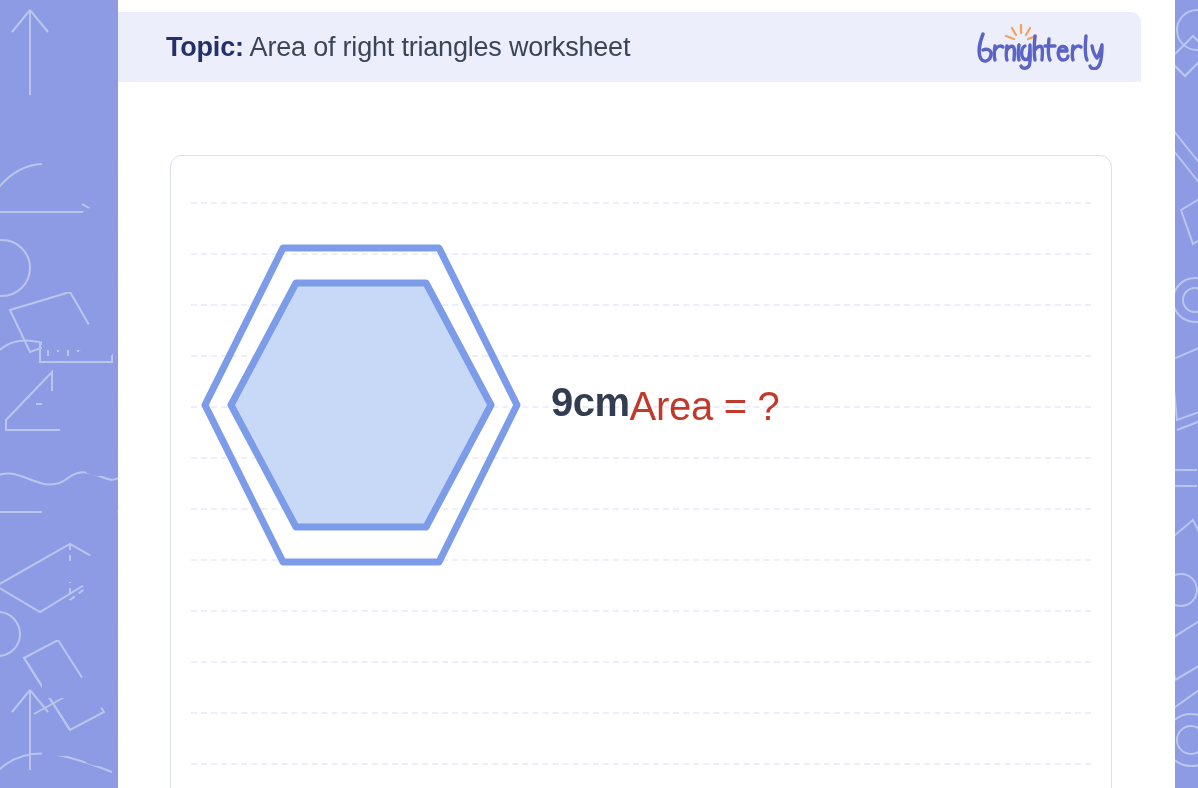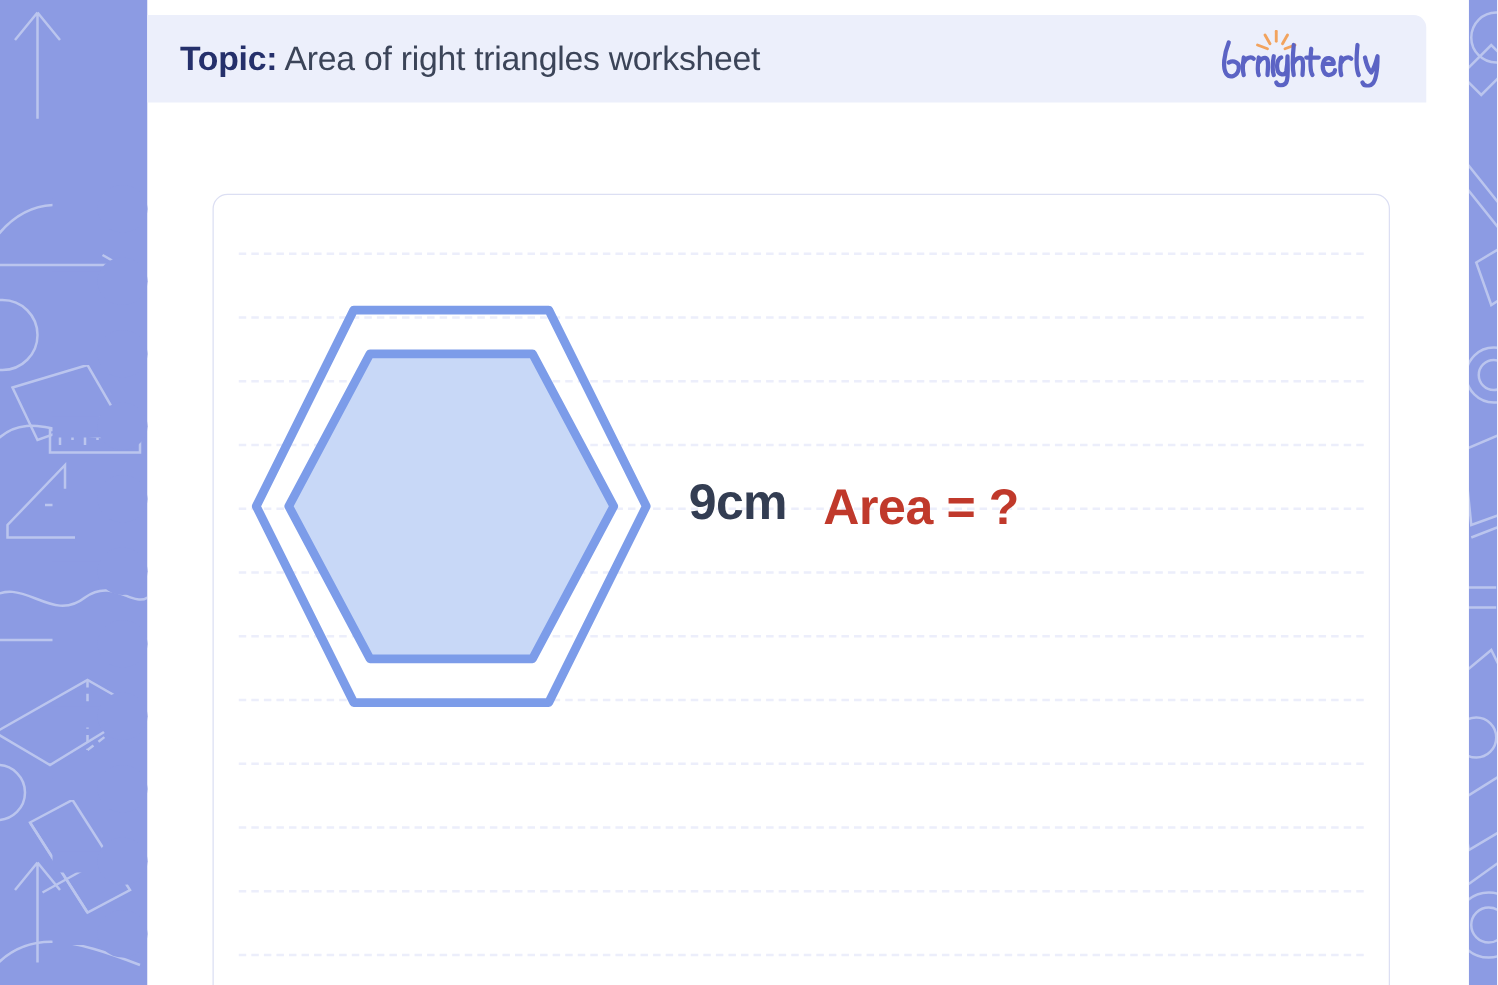--- a/index.html
+++ b/index.html
@@ -54,21 +54,21 @@
     left: 118px;
     top: 12px;
     width: 1023px;
     height: 70px;
     background: #ecefFB;
     border-top-right-radius: 10px;
     border-bottom-right-radius: 0px;
     display: flex;
     align-items: center;
     box-sizing: border-box;
-    padding-left: 26px;
+    padding-left: 48px;
     padding-right: 34px;
   }
   .header-title {
     font-size: 27px;
     color: #3b4458;
     letter-spacing: -0.2px;
     white-space: nowrap;
   }
   .header-title .topic-label {
     font-weight: bold;
@@ -160,25 +160,24 @@
     margin-top: -6px;
     font-size: 40px;
     font-weight: bold;
     color: #333d52;
     letter-spacing: -0.5px;
     line-height: 1.05;
   }
   .area-line {
     margin-top: 2px;
     font-size: 40px;
-    font-weight: bold;
+    font-weight: normal;
     color: #c0392b;
     letter-spacing: -0.3px;
     line-height: 1.1;
-    margin-left: 29px;
   }
 
   .question {
     position: absolute;
     left: 44px;
     right: 50px;
     top: 528px;
     font-size: 23px;
     line-height: 1.42;
     color: #3b4458;

